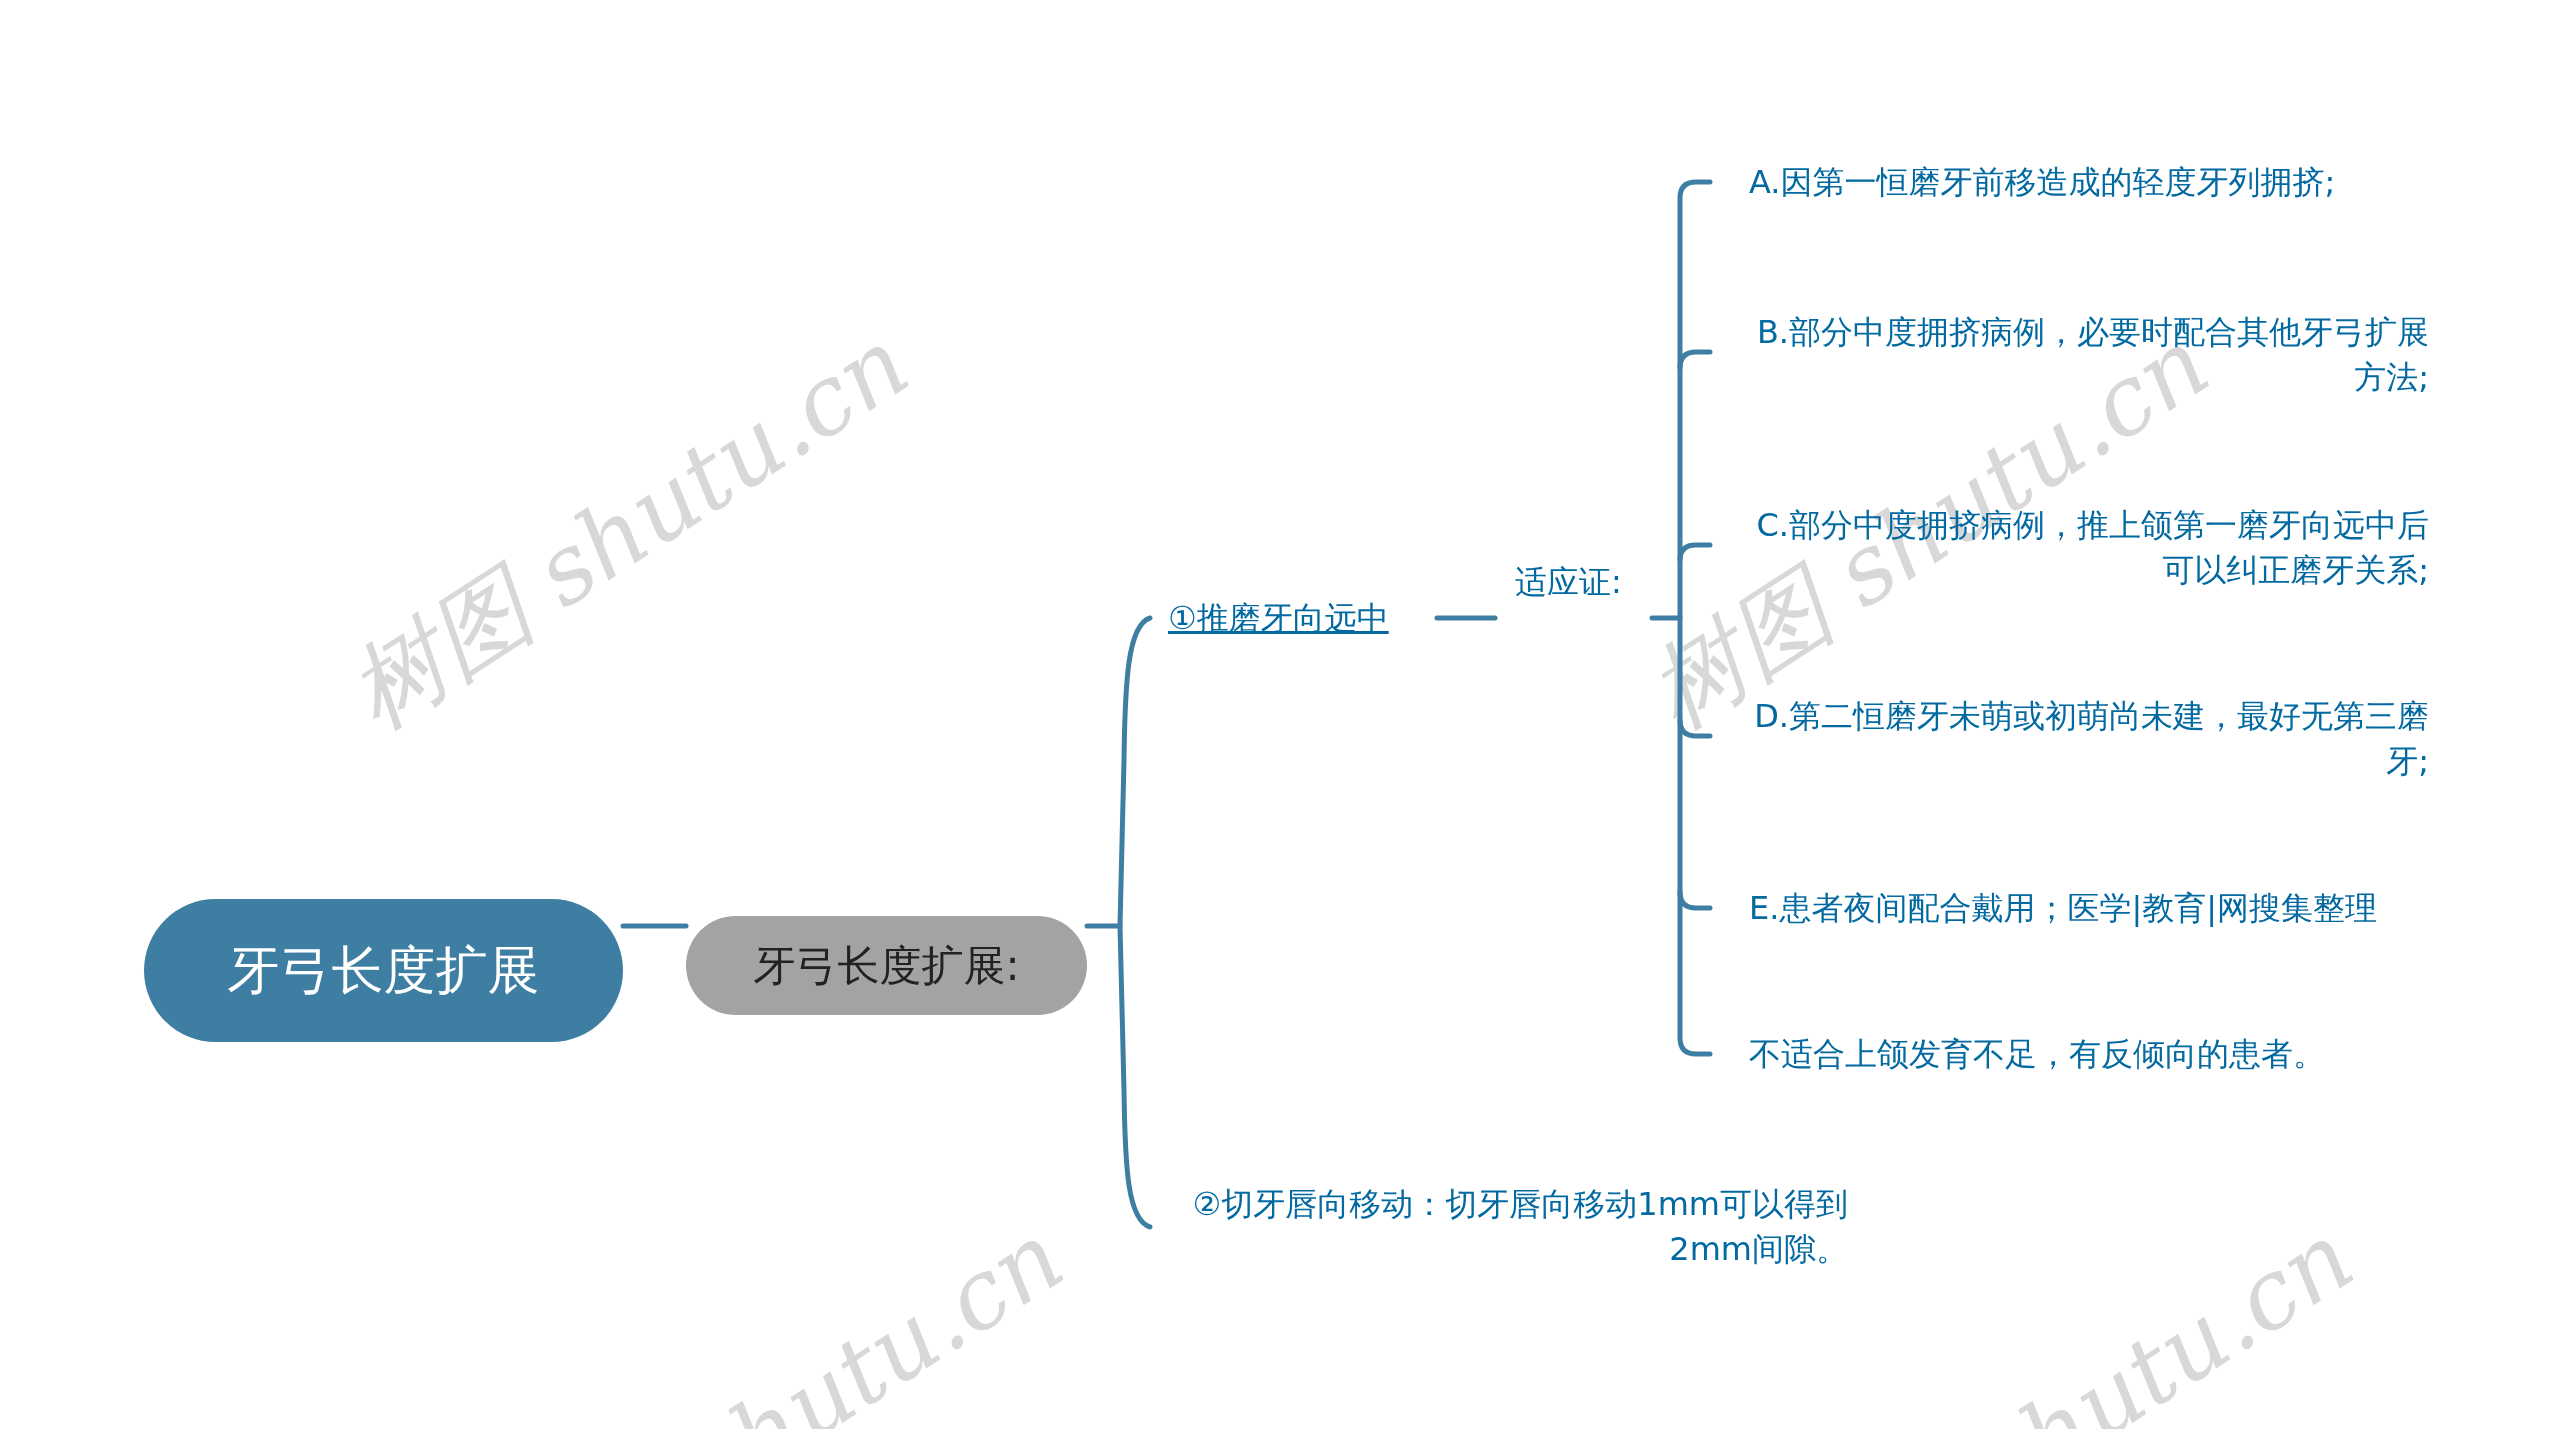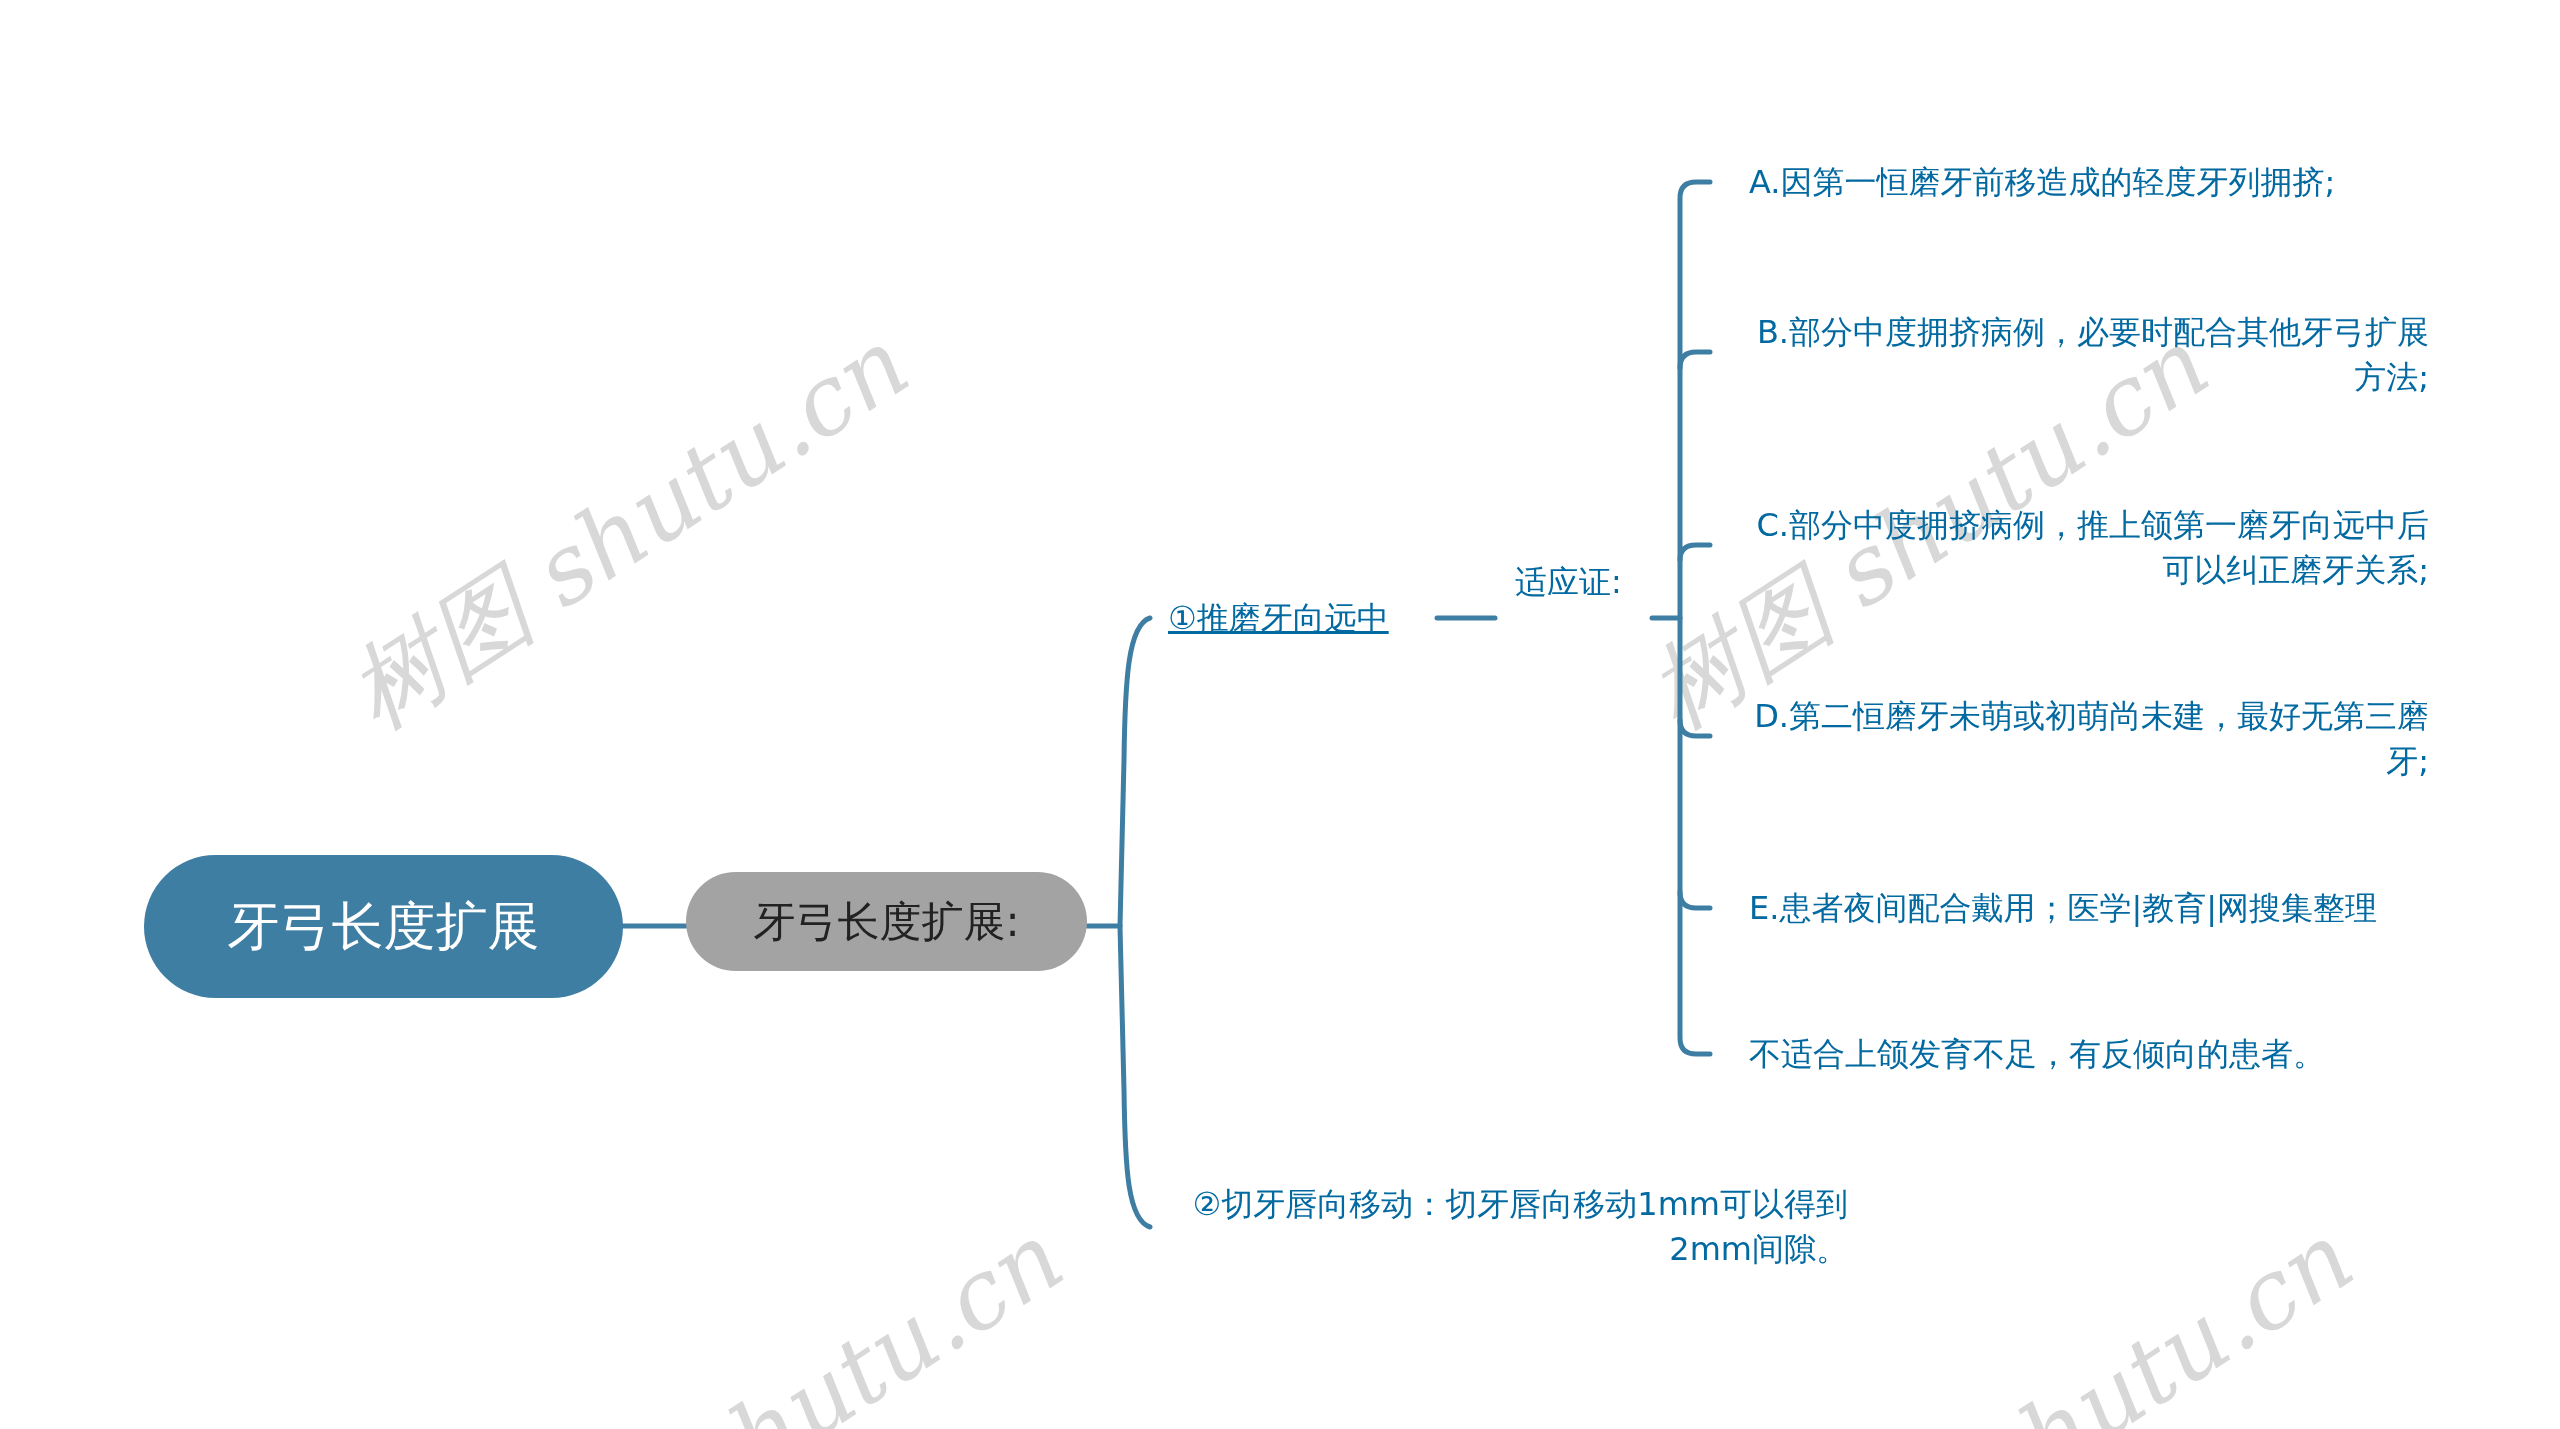--- a/index.html
+++ b/index.html
@@ -3,21 +3,21 @@
 <meta charset="utf-8">
 <style>
   html, body { margin:0; padding:0; background:#ffffff; }
   body { width:2560px; height:1429px; position:relative; overflow:hidden;
          font-family:"DejaVu Sans","Liberation Sans",sans-serif; color:#222; }
   svg.lines { position:absolute; left:0; top:0; width:2560px; height:1429px; z-index:1; }
   .watermark { position:absolute; color:#d8d8d8; font-family:"DejaVu Serif","Liberation Serif",serif;
                font-style:italic; font-size:96px; white-space:nowrap; transform:rotate(-33deg);
                transform-origin:left center; z-index:0; }
   .node { position:absolute; z-index:2; display:flex; align-items:center; justify-content:center;
-          white-space:nowrap; }
+          white-space:nowrap;margin-top:44px; }
   .root { left:144px; top:855px; width:479px; height:143px; border-radius:72px;
           background:#3f7ea3; color:#ffffff; font-size:52px; }
   .sub { left:686px; top:872px; width:401px; height:99px; border-radius:50px;
          background:#a3a3a3; color:#222; font-size:42px; }
   .txt { position:absolute; z-index:2; font-size:32px; line-height:45px; color:#0369a1; white-space:nowrap; }
   .wrap { white-space:normal;text-align:right; }
 </style>
 </head>
 <body>
 

